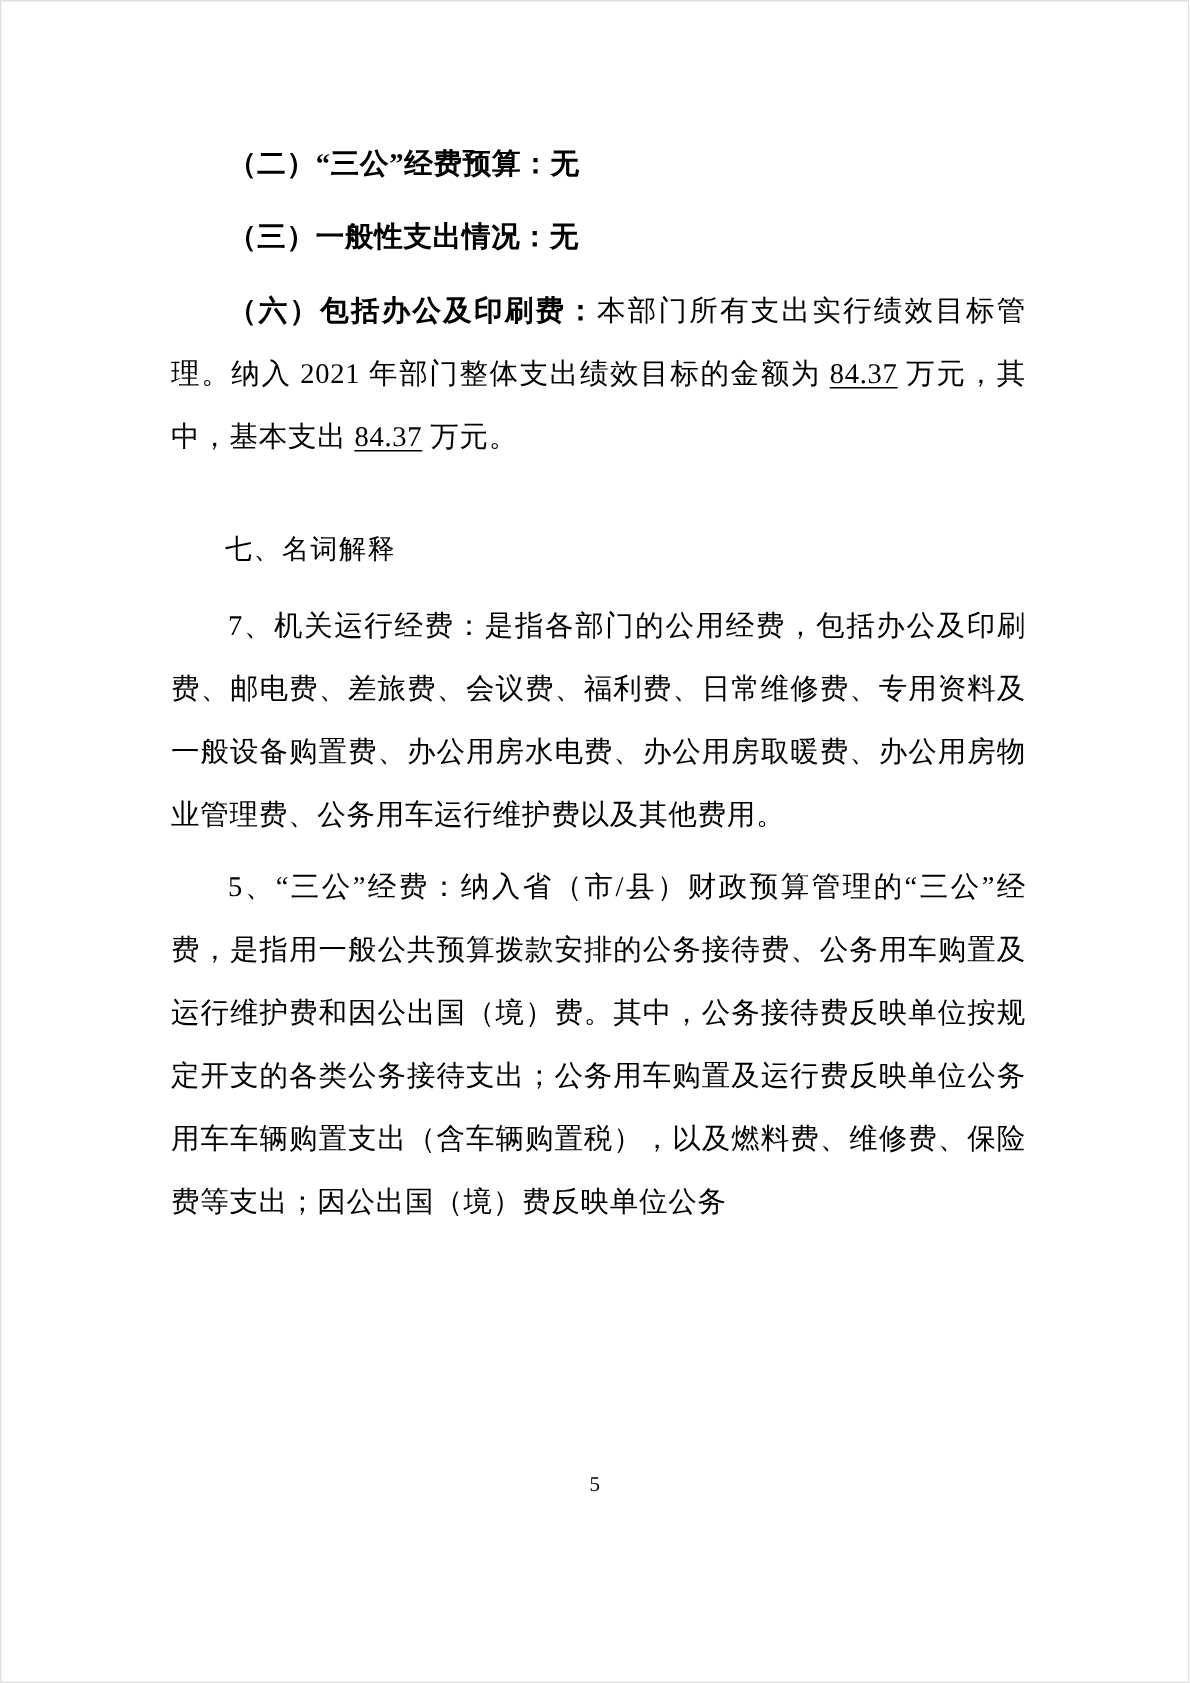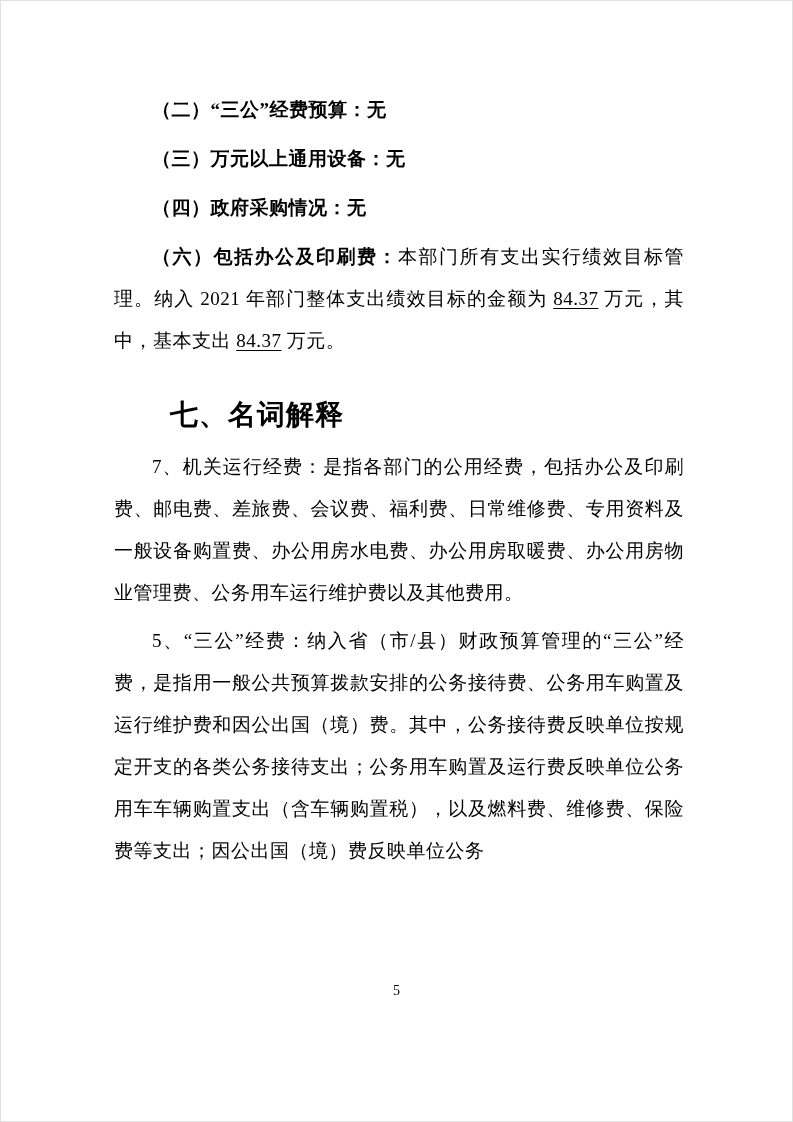--- a/index.html
+++ b/index.html
@@ -32,22 +32,22 @@
     text-indent: 2em;
     letter-spacing: 0.5px;
   }
   .para.single {
     margin-bottom: 7px;
     text-align: left;
   }
   .bold { font-weight: bold; }
   .u { text-decoration: underline; text-underline-offset: 3px; }
   .section-heading {
-    font-size: 28px;
-    font-weight: bold;
+    font-size: 18px;
+    font-weight: normal;
     line-height: 30px;
     margin: 38px 0 16px 0;
     text-indent: 2em;
     font-family: "Liberation Sans", "DejaVu Sans", sans-serif;
     letter-spacing: 1px;
   }
   .footer {
     position: absolute;
     bottom: 122px;
     left: 0;
@@ -58,23 +58,22 @@
   }
 </style>
 </head>
 <body>
 
 <div class="page">
   <div class="content">
 
     <p class="para single bold">（二）“三公”经费预算：无</p>
 
-    <p class="para single bold">（三）万元以上通用设备：无</p>
+    <p class="para single bold">（三）一般性支出情况：无</p>
 
-    <p class="para single bold">（四）政府采购情况：无</p>
 
 
     <p class="para"><span class="bold">（六）包括办公及印刷费：</span><span>本部门所有支出实行绩效目标管理。纳入 2021 年部门整体支出绩效目标的金额为 </span><span class="u">84.37</span><span> 万元，其中，基本支出 </span><span class="u">84.37</span><span> 万元。</span></p>
 
     <h2 class="section-heading">七、名词解释</h2>
 
     <p class="para">7、机关运行经费：是指各部门的公用经费，包括办公及印刷费、邮电费、差旅费、会议费、福利费、日常维修费、专用资料及一般设备购置费、办公用房水电费、办公用房取暖费、办公用房物业管理费、公务用车运行维护费以及其他费用。</p>
 
     <p class="para">5、“三公”经费：纳入省（市/县）财政预算管理的“三公”经费，是指用一般公共预算拨款安排的公务接待费、公务用车购置及运行维护费和因公出国（境）费。其中，公务接待费反映单位按规定开支的各类公务接待支出；公务用车购置及运行费反映单位公务用车车辆购置支出（含车辆购置税），以及燃料费、维修费、保险费等支出；因公出国（境）费反映单位公务</p>
 

